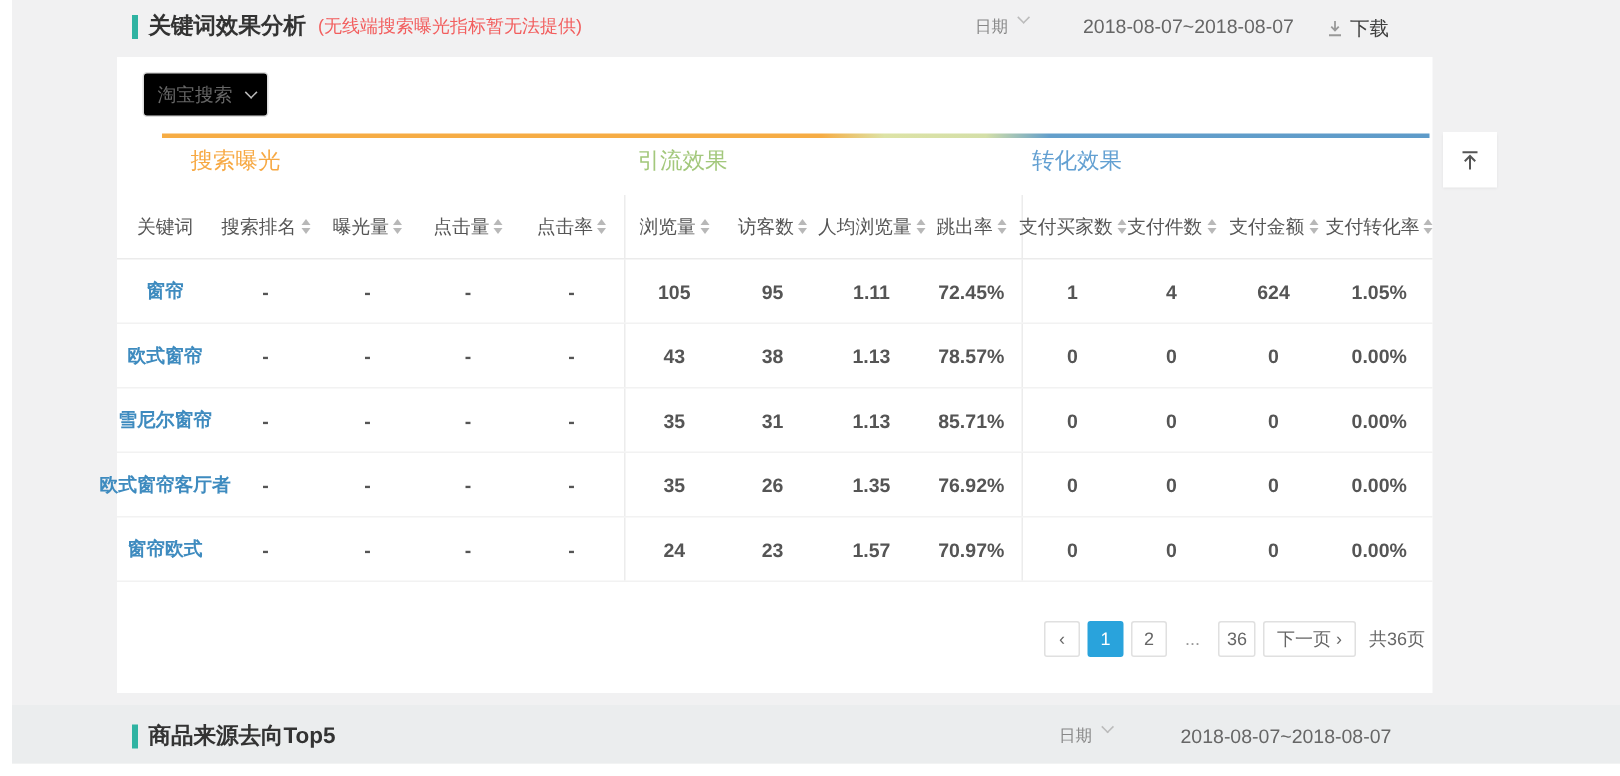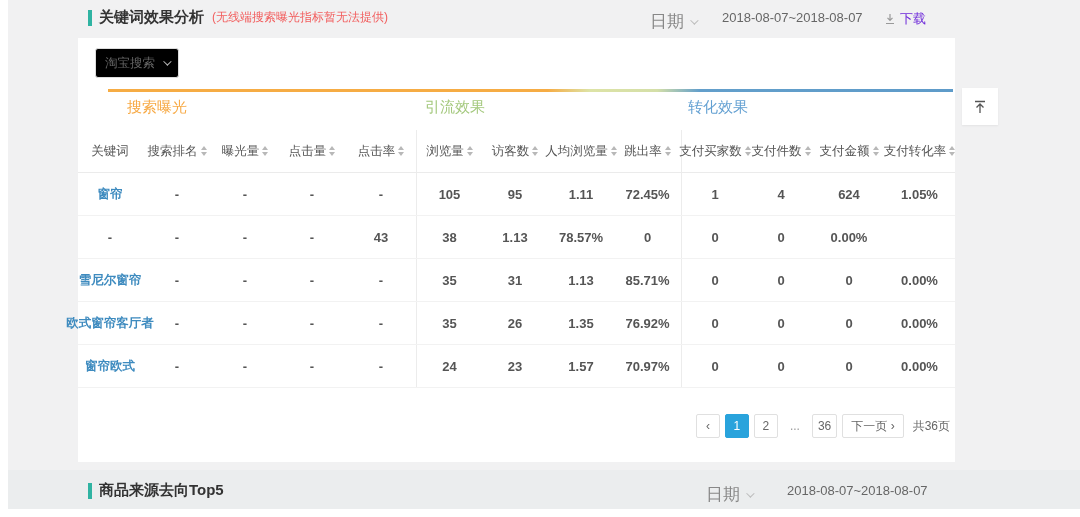--- a/index.html
+++ b/index.html
@@ -9,24 +9,24 @@
     background:#ffffff; position:relative; overflow:hidden;
   }
   .gray-bg { position:absolute; left:8px; top:0; width:1072px; height:509px; background:#f1f1f2; }
 
   
   .band1 { position:absolute; left:0; top:0; width:1080px; height:36px; }
   .sec-title { position:absolute; left:88px; top:8px; display:flex; align-items:center; }
   .accent-bar { width:4px; height:16px; background:#2fb3a2; margin-right:7px; }
   .title-text { font-size:15px; font-weight:bold; color:#333; }
   .note-text { font-size:12px; color:#f25e5e; margin-left:8px; }
-  .date-label { position:absolute; left:650px; top:10px; font-size:17px; color:#888; display:flex; align-items:center; cursor:pointer; }
+  .date-label { position:absolute; left:650px; top:10px; font-size:11px; color:#888; display:flex; cursor:pointer; }
   .chev { display:inline-block; width:6px; height:6px; border-right:1px solid #bbb; border-bottom:1px solid #bbb; transform:rotate(45deg) translateY(-2px); margin-left:6px; }
   .date-range { position:absolute; left:722px; top:10px; font-size:13px; color:#666; }
-  .download { position:absolute; left:884px; top:10px; font-size:13px; color:#6d28d9; display:flex; align-items:center; gap:4px; cursor:pointer; }
+  .download { position:absolute; left:884px; top:10px; font-size:13px; color:#404040; display:flex; align-items:center; gap:4px; cursor:pointer; }
 
   
   .card { position:absolute; left:78px; top:38px; width:877px; height:424px; background:#fff; }
   .channel-select { position:absolute; left:17px; top:10px; width:84px; height:30px; border:1px solid #ddd; border-radius:3px; background:#000000;
     display:flex; align-items:center; justify-content:space-between; padding:0 9px; font-size:12.5px; color:#666; cursor:pointer; }
 
   .group-bar { position:absolute; left:30px; top:51px; width:845px; height:3px;
     background:linear-gradient(90deg,#f6ac44 0%,#f6ac44 52%,#dde3a6 57%,#d4dfa8 65%,#639fcb 70%,#5e9bc9 100%); }
   .group-label { position:absolute; top:60px; font-size:15px; }
   .g1 { left:49px; } .g2 { left:347px; } .g3 { left:610px; }
@@ -200,20 +200,23 @@
           <div class="td">105</div>
           <div class="td">95</div>
           <div class="td">1.11</div>
           <div class="td">72.45%</div>
           <div class="td">1</div>
           <div class="td">4</div>
           <div class="td">624</div>
           <div class="td">1.05%</div>
         </div>
         <div class="trow tdata">
+          <div class="td">
+            <a class="kw">欧式窗帘</a>
+          </div>
           <div class="td">-</div>
           <div class="td">-</div>
           <div class="td">-</div>
           <div class="td">-</div>
           <div class="td">43</div>
           <div class="td">38</div>
           <div class="td">1.13</div>
           <div class="td">78.57%</div>
           <div class="td">0</div>
           <div class="td">0</div>

